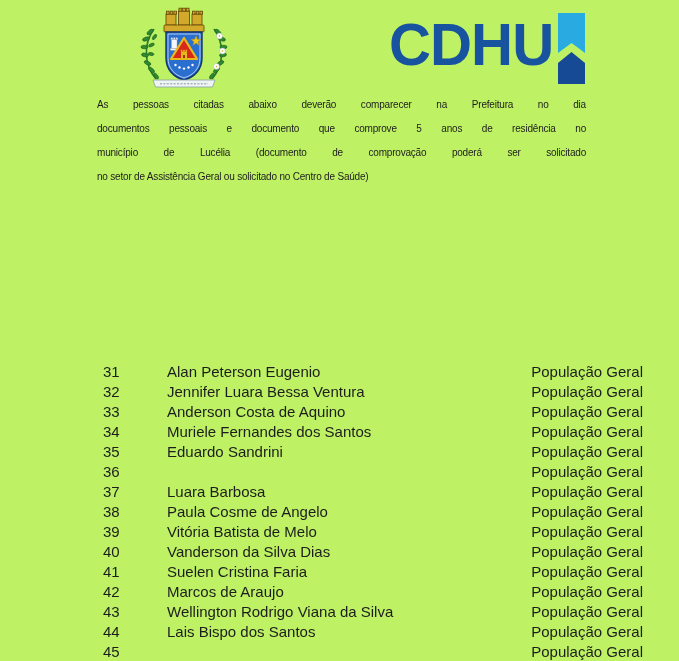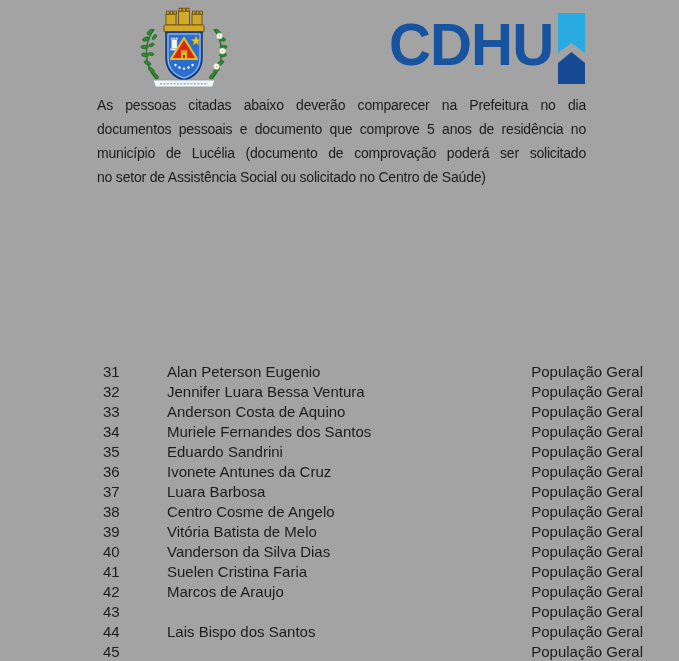--- a/index.html
+++ b/index.html
@@ -1,29 +1,29 @@
 <!DOCTYPE html>
 <html><head>
 <meta charset="utf-8">
 <style>
   html,body{margin:0;padding:0;background:#ffffff;}
   .page{
-    position:relative;width:679px;height:661px;background:#a3a3a3;overflow:hidden;
+    position:relative;width:679px;height:661px;background:#bef264;overflow:hidden;
     font-family:"Liberation Sans",sans-serif;color:#1d1d1d;
   }
   
   .crest{position:absolute;left:133px;top:6px;width:102px;height:84px;}
   .cdhu-text{
     position:absolute;left:389px;top:15px;font-size:60px;line-height:60px;
     font-weight:bold;color:#17539f;letter-spacing:-1px;
     transform:scaleX(0.97);transform-origin:0 0;white-space:nowrap;
   }
   .cdhu-mark{position:absolute;left:558px;top:13px;width:27px;height:71px;}
   
-  .notice{position:absolute;left:97px;top:93px;width:489px;font-size:14px;letter-spacing:-0.2px;}
+  .notice{position:absolute;left:97px;top:93px;width:489px;font-size:10px;letter-spacing:-0.2px;}
   .notice .nline{line-height:24px;height:24px;text-align:justify;text-align-last:justify;white-space:nowrap;}
   .notice .nline.last{text-align:left;text-align-last:left;}
   
   .people-list{position:absolute;left:0;top:362px;width:679px;font-size:15px;}
   .prow{position:relative;height:20px;line-height:20px;}
   .prow .num{position:absolute;left:103px;}
   .prow .pname{position:absolute;left:167px;white-space:nowrap;}
   .prow .pcat{position:absolute;right:36px;white-space:nowrap;text-align:center;}
 </style>
 </head>
@@ -123,21 +123,21 @@
   <div class="cdhu-text">CDHU</div>
   <svg class="cdhu-mark" viewBox="0 0 27 71" xmlns="http://www.w3.org/2000/svg" aria-hidden="true">
     <polygon points="0,0 27,0 27,40 13.5,30 0,40" fill="#29abe2"></polygon>
     <polygon points="13.5,39 27,50 27,71 0,71 0,50" fill="#174a94"></polygon>
   </svg>
 
   <div class="notice">
     <div class="nline">As pessoas citadas abaixo deverão comparecer na Prefeitura no dia</div>
     <div class="nline">documentos pessoais e documento que comprove 5 anos de residência no</div>
     <div class="nline">município de Lucélia (documento de comprovação poderá ser solicitado</div>
-    <div class="nline last">no setor de Assistência Social ou solicitado no Centro de Saúde)</div>
+    <div class="nline last">no setor de Assistência Geral ou solicitado no Centro de Saúde)</div>
   </div>
 
   <div class="people-list">
     <div class="prow">
       <span class="num">31</span>
       <span class="pname">Alan Peterson Eugenio</span>
       <span class="pcat">População Geral</span>
     </div>
     <div class="prow">
       <span class="num">32</span>
@@ -154,31 +154,30 @@
       <span class="pname">Muriele Fernandes dos Santos</span>
       <span class="pcat">População Geral</span>
     </div>
     <div class="prow">
       <span class="num">35</span>
       <span class="pname">Eduardo Sandrini</span>
       <span class="pcat">População Geral</span>
     </div>
     <div class="prow">
       <span class="num">36</span>
-      <span class="pname">Ivonete Antunes da Cruz</span>
       <span class="pcat">População Geral</span>
     </div>
     <div class="prow">
       <span class="num">37</span>
       <span class="pname">Luara Barbosa</span>
       <span class="pcat">População Geral</span>
     </div>
     <div class="prow">
       <span class="num">38</span>
-      <span class="pname">Centro Cosme de Angelo</span>
+      <span class="pname">Paula Cosme de Angelo</span>
       <span class="pcat">População Geral</span>
     </div>
     <div class="prow">
       <span class="num">39</span>
       <span class="pname">Vitória Batista de Melo</span>
       <span class="pcat">População Geral</span>
     </div>
     <div class="prow">
       <span class="num">40</span>
       <span class="pname">Vanderson da Silva Dias</span>
@@ -189,20 +188,21 @@
       <span class="pname">Suelen Cristina Faria</span>
       <span class="pcat">População Geral</span>
     </div>
     <div class="prow">
       <span class="num">42</span>
       <span class="pname">Marcos de Araujo</span>
       <span class="pcat">População Geral</span>
     </div>
     <div class="prow">
       <span class="num">43</span>
+      <span class="pname">Wellington Rodrigo Viana da Silva</span>
       <span class="pcat">População Geral</span>
     </div>
     <div class="prow">
       <span class="num">44</span>
       <span class="pname">Lais Bispo dos Santos</span>
       <span class="pcat">População Geral</span>
     </div>
     <div class="prow">
       <span class="num">45</span>
       <span class="pcat">População Geral</span>

